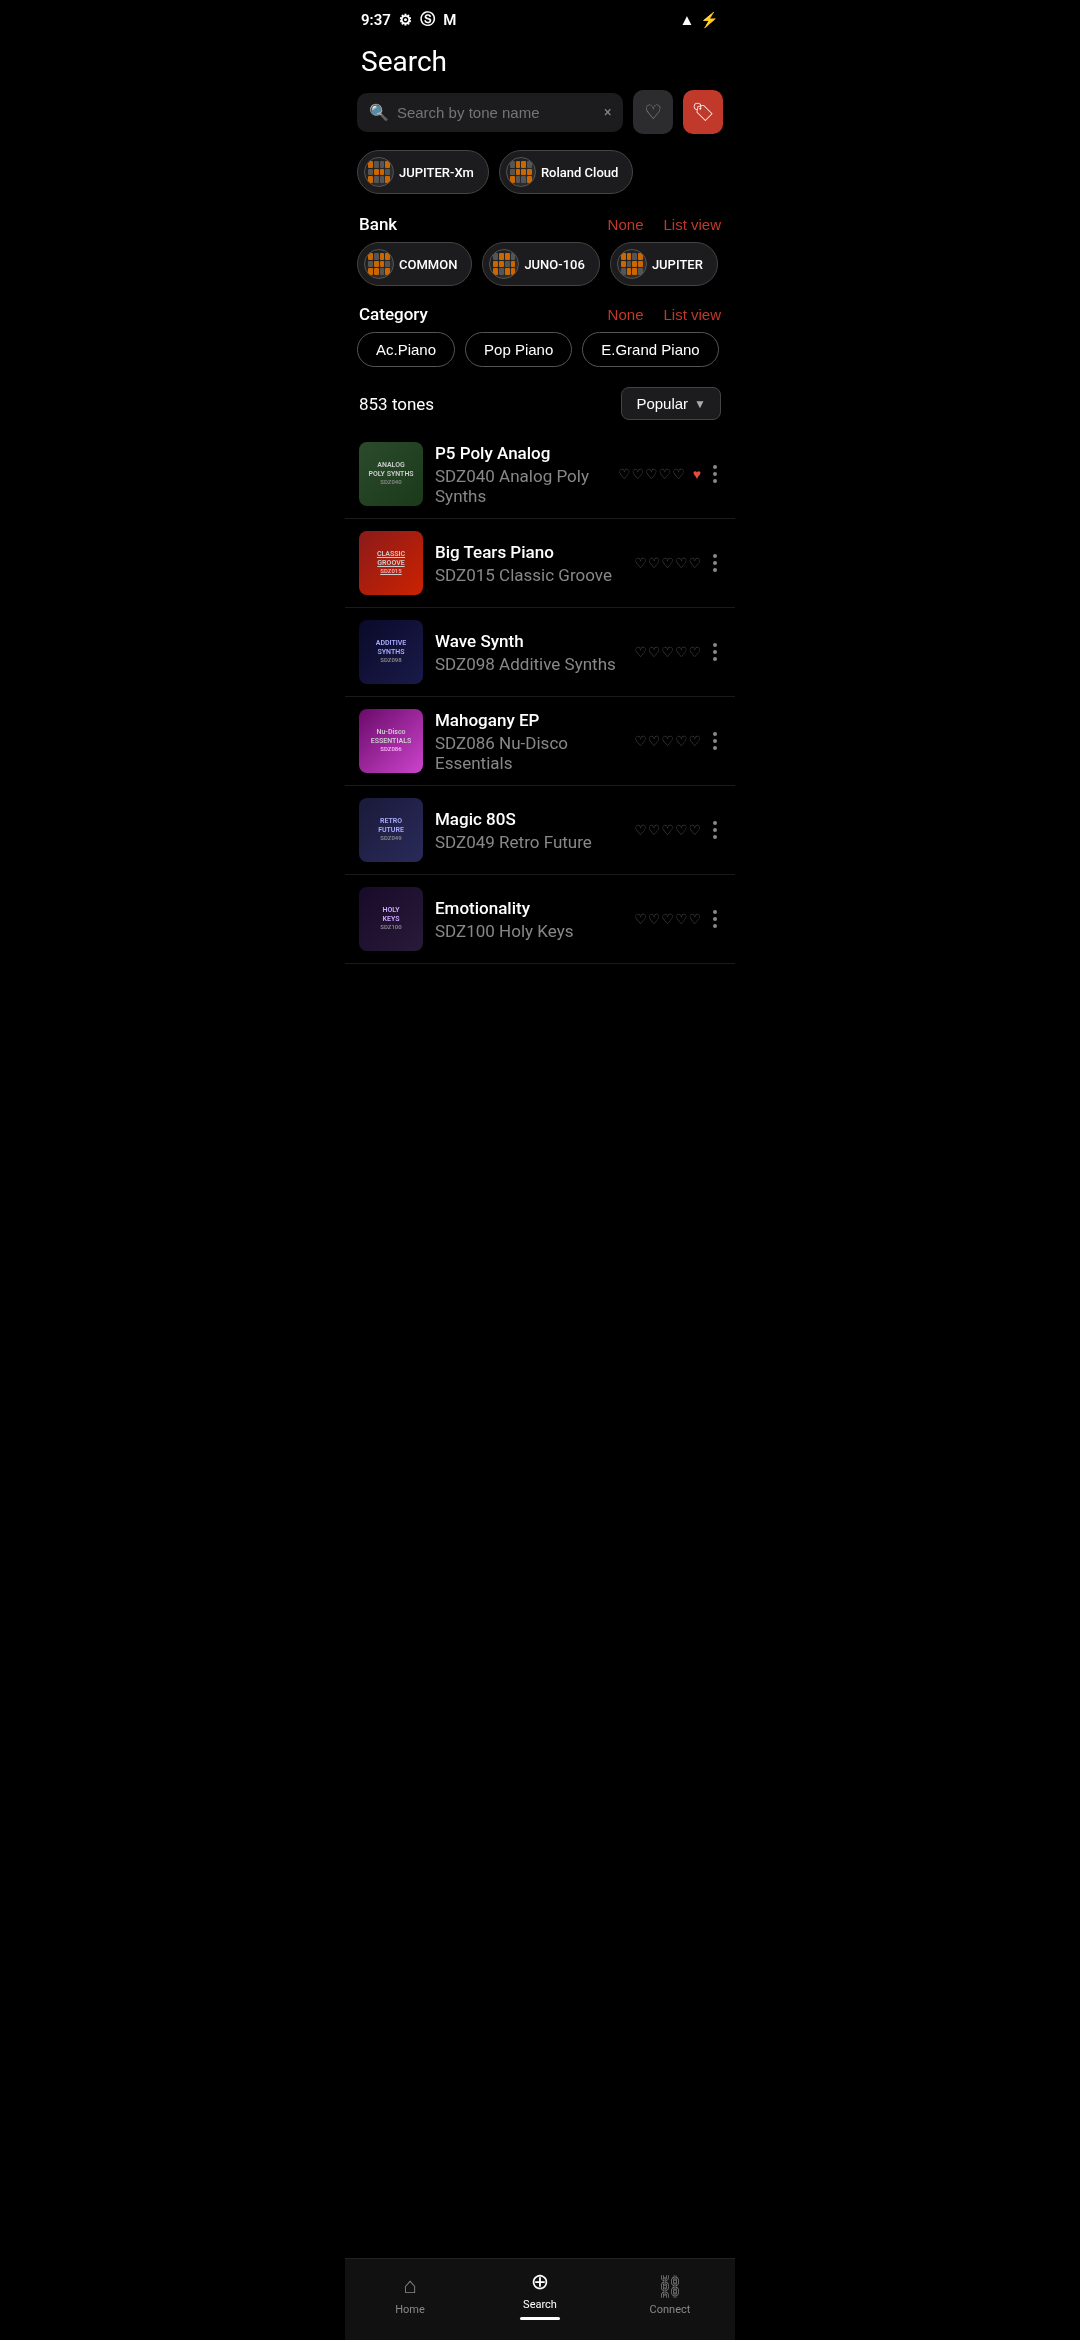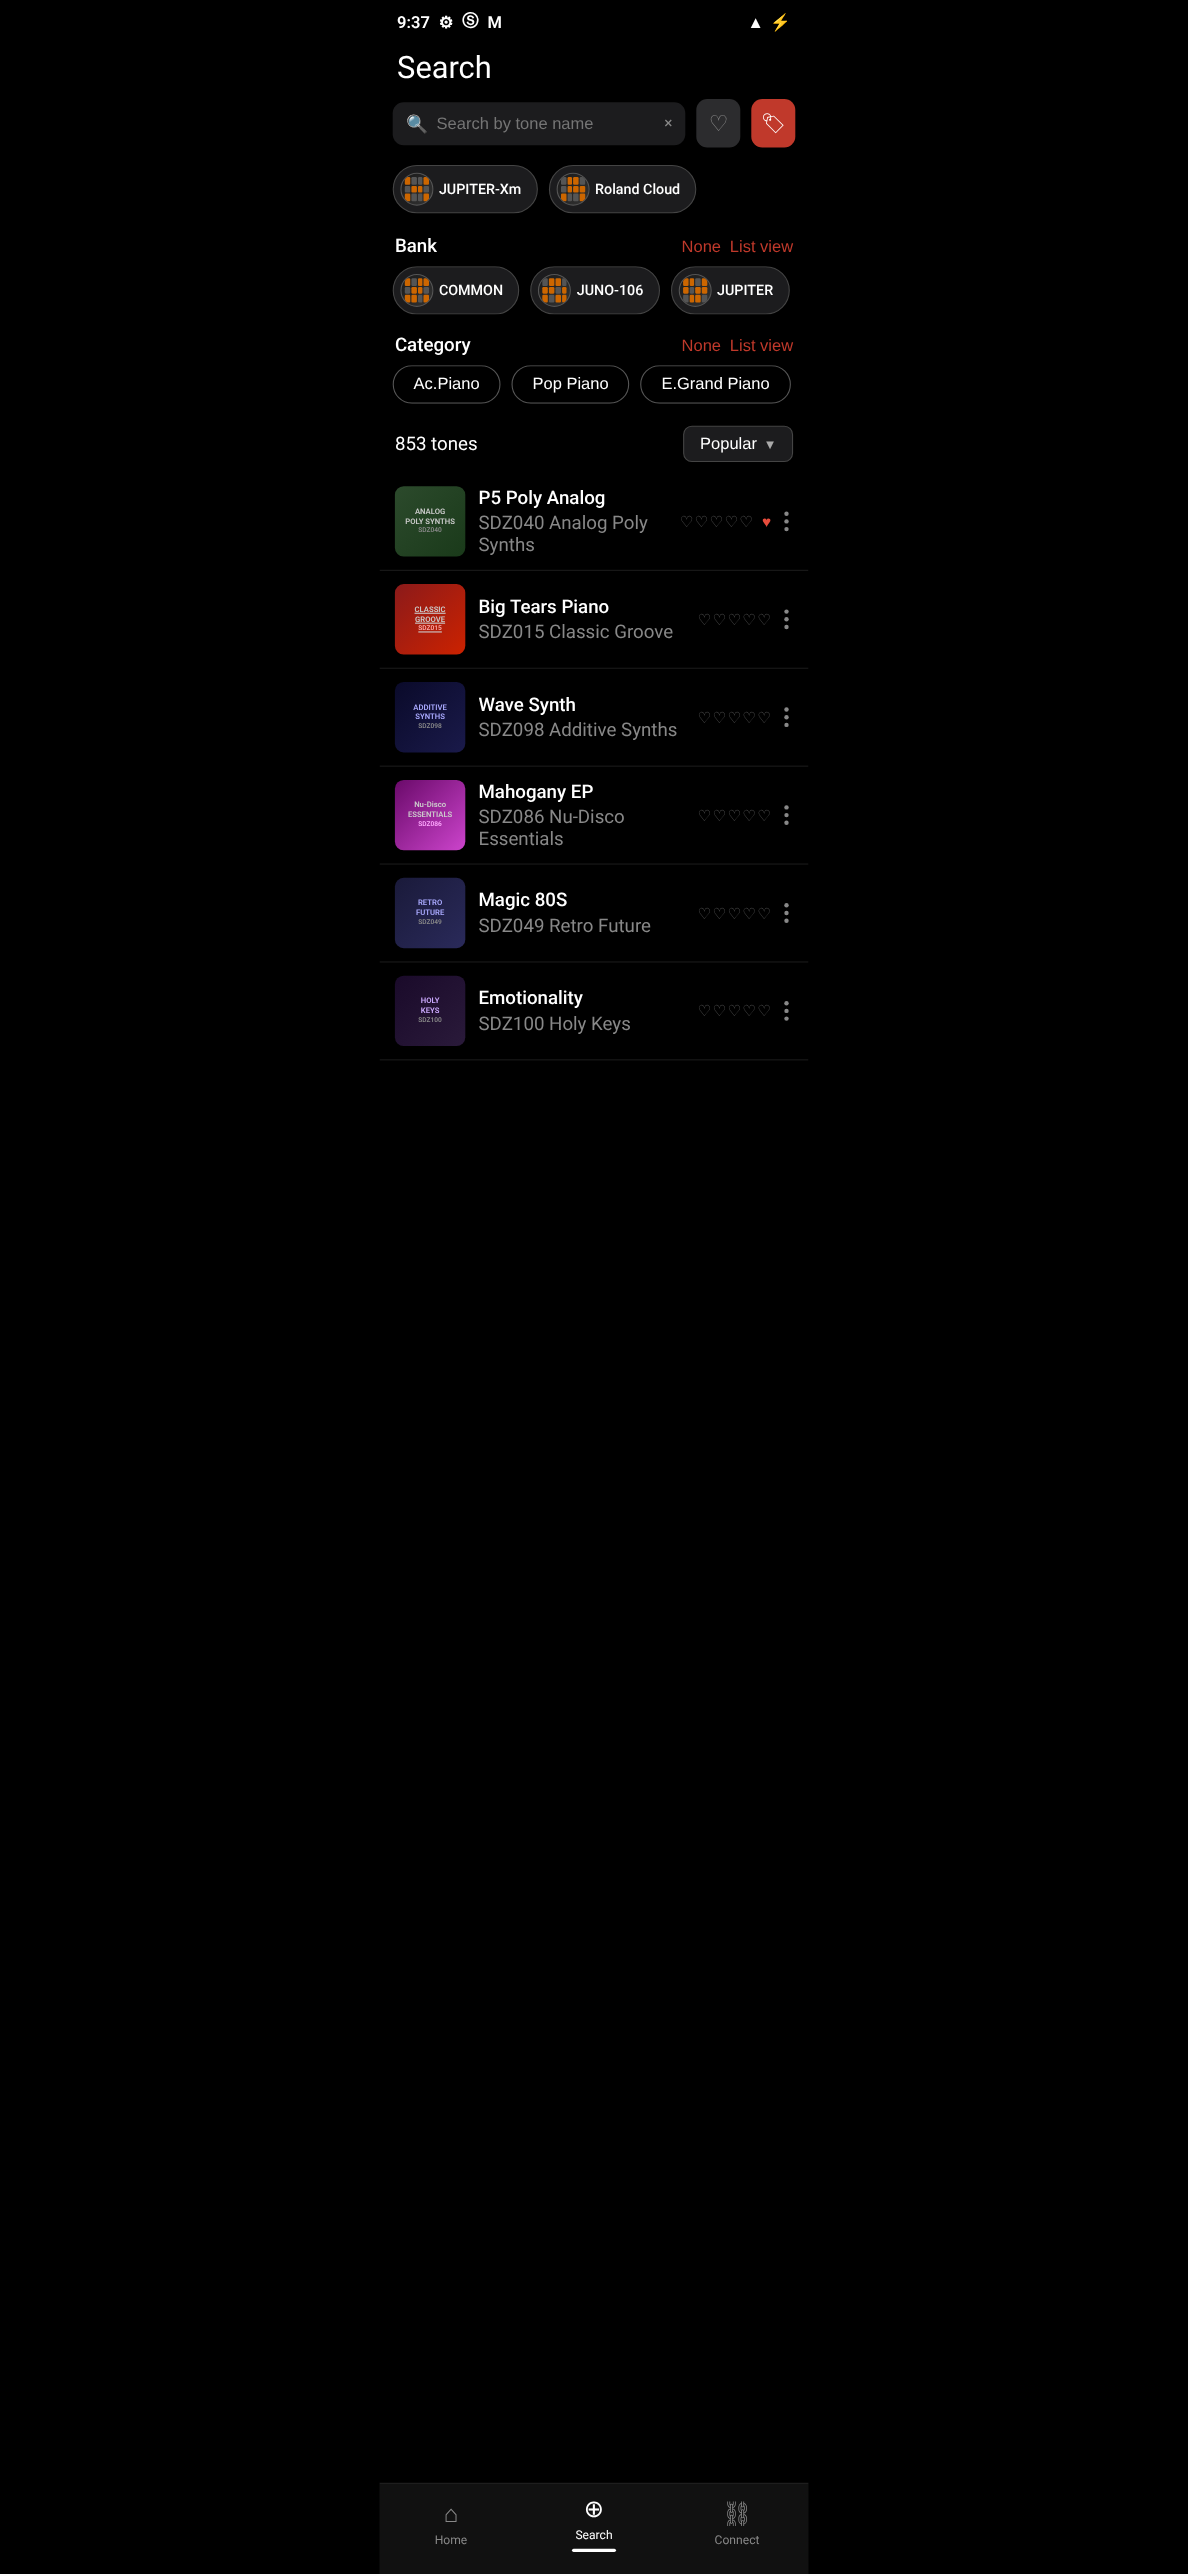--- a/index.html
+++ b/index.html
@@ -136,21 +136,21 @@
       display: flex;
       justify-content: space-between;
       align-items: center;
       padding: 4px 14px 8px;
     }
     .section-label {
       font-size: 17px;
       font-weight: 500;
       color: #fff;
     }
-    .section-actions { display: flex; gap: 8px; }
+    .section-actions { display: flex; gap: 20px; }
     .section-action-btn {
       font-size: 15px;
       color: #c0392b;
       cursor: pointer;
       background: none;
       border: none;
     }
 
     
     .bank-chips-row {

